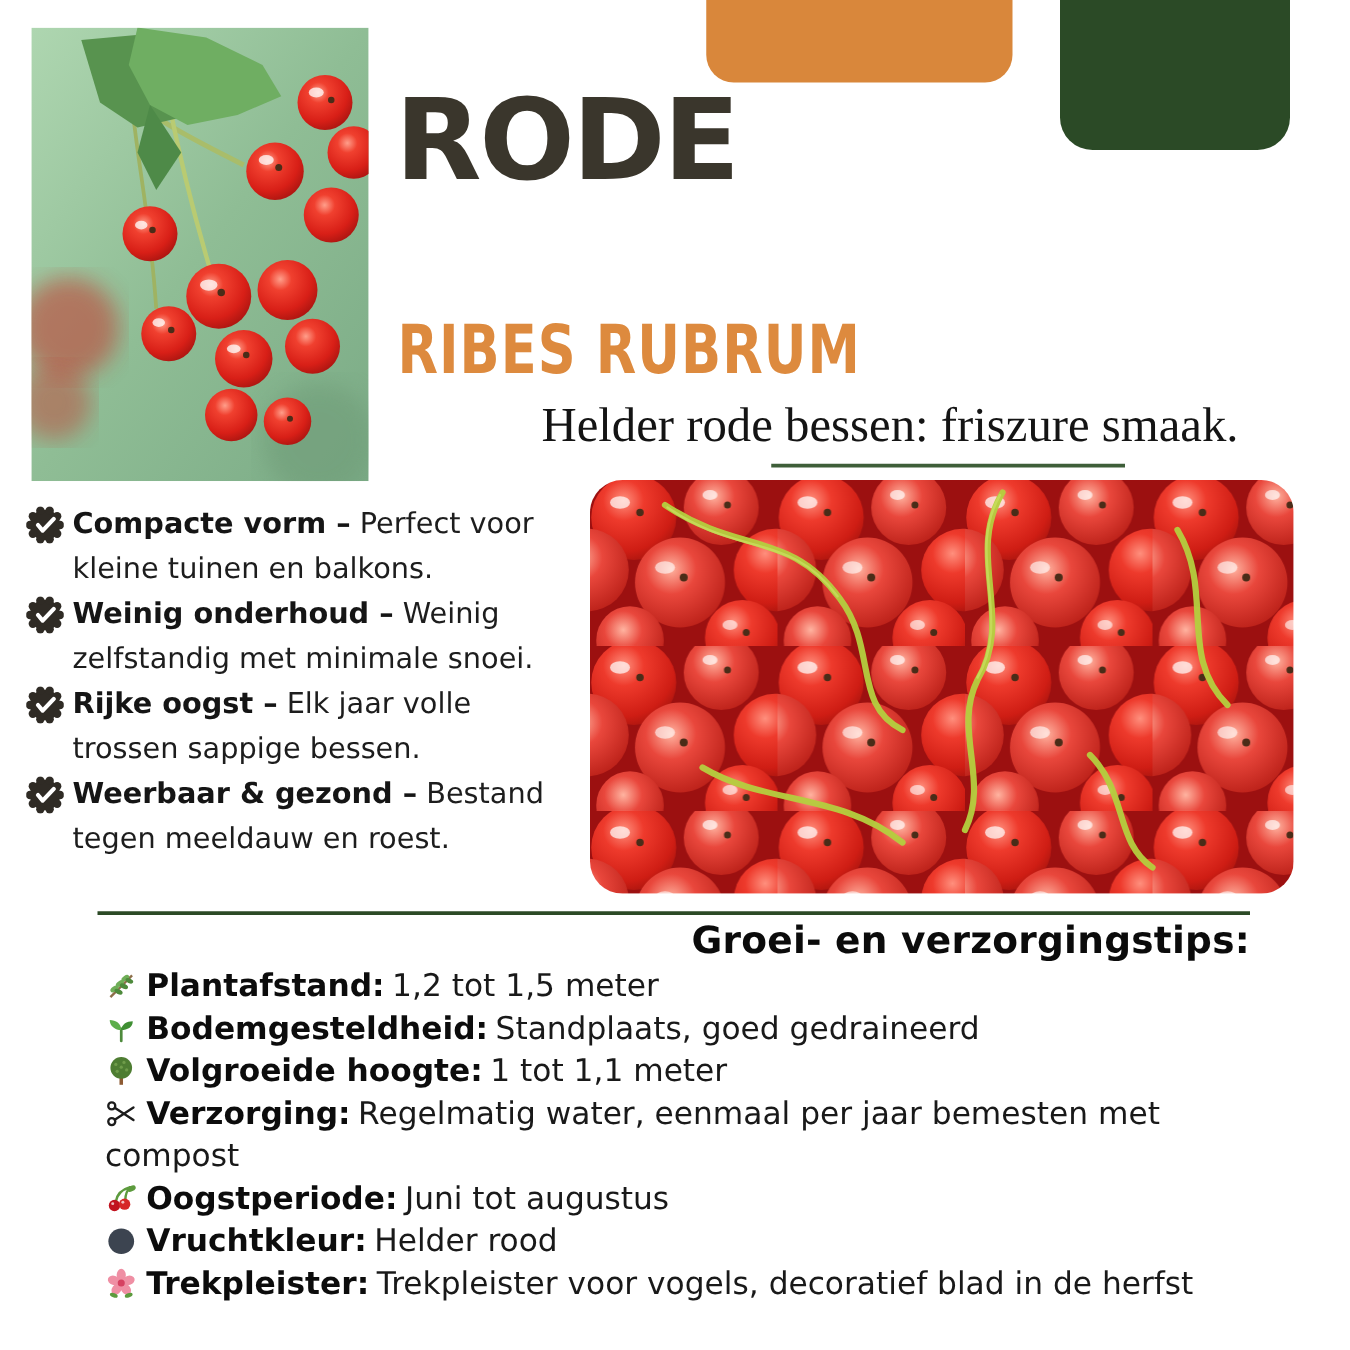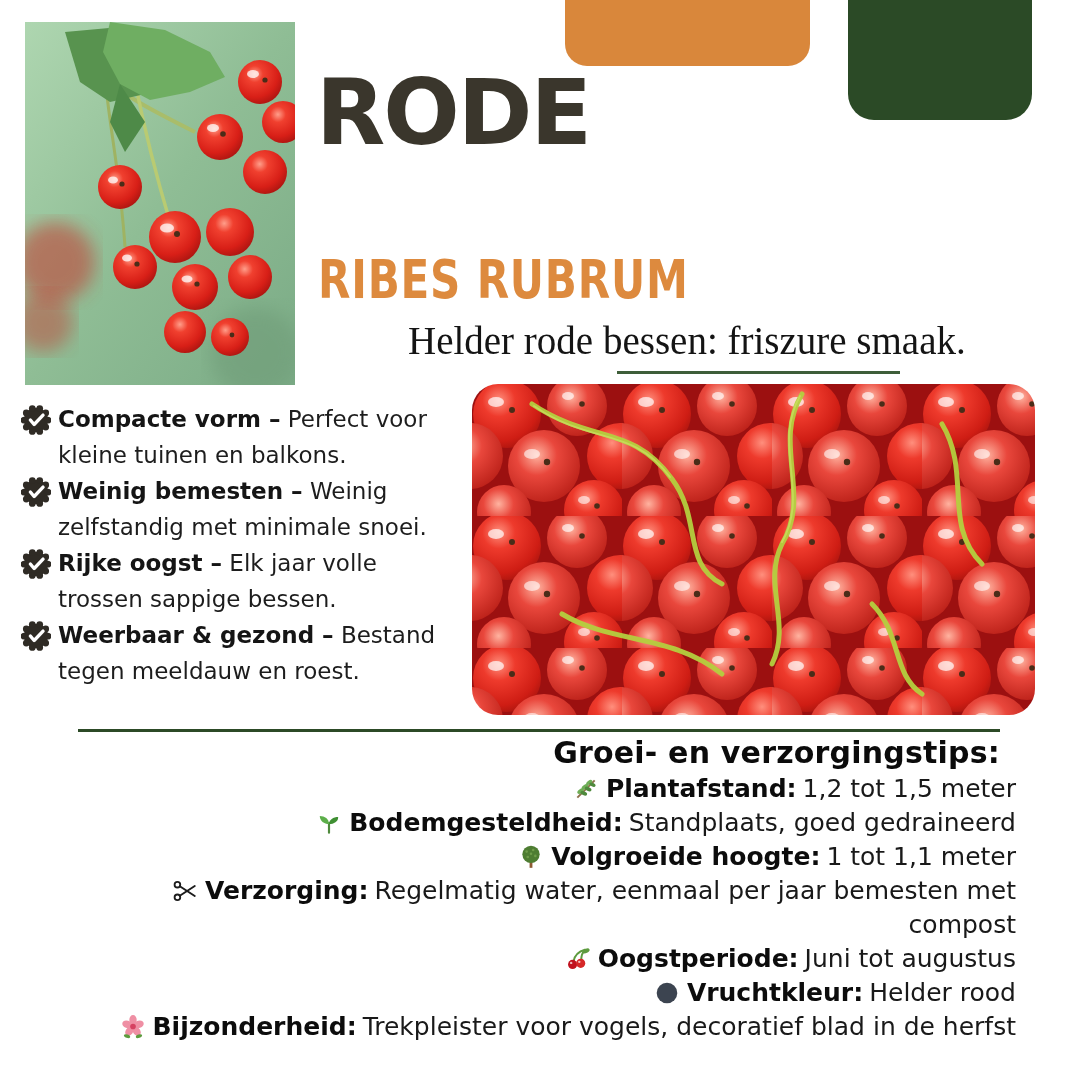--- a/index.html
+++ b/index.html
@@ -17,42 +17,42 @@
   .photo-left svg{display:block;}
 
   
   .title{position:absolute;left:316px;top:64px;color:#3a362c;font-weight:800;
     font-size:90px;line-height:97px;letter-spacing:-2px;}
   .title span{display:block;}
   .subtitle{position:absolute;left:318px;top:254px;color:#dd8a3e;font-weight:700;
     font-size:54px;line-height:52px;letter-spacing:1px;transform:scaleX(.78);transform-origin:left center;white-space:nowrap;}
 
   
-  .tagline{position:absolute;left:408px;top:318px;width:608px;
+  .tagline{position:absolute;left:408px;top:318px;width:608px;text-align:center;
     font-family:"Liberation Serif",serif;font-size:39px;color:#141414;white-space:nowrap;}
   .tagline-underline{position:absolute;left:617px;top:371px;width:283px;height:3px;background:#3e5e39;}
 
   
   .features{position:absolute;left:21px;top:401px;width:442px;font-size:23px;
     line-height:36px;color:#1d1d1d;}
   .feature{position:relative;padding-left:37px;}
   .feature .badge{position:absolute;left:0;top:4px;width:30px;height:30px;}
   .feature b{font-weight:700;color:#151515;}
 
   
   .photo-right{position:absolute;left:472px;top:384px;width:563px;height:331px;
     border-radius:26px;overflow:hidden;}
   .photo-right svg{display:block;}
 
   
   .divider{position:absolute;left:78px;top:729px;width:922px;height:3px;background:#2c4a26;}
   .tips-heading{position:absolute;left:78px;top:735px;width:922px;text-align:right;
     font-size:30px;font-weight:800;color:#0b0b0b;letter-spacing:.2px;}
   .tips{position:absolute;left:84px;top:772px;width:932px;font-size:25px;line-height:34px;color:#191919;}
-  .tip-row{display:block;text-align:right;}
+  .tip-row{display:block;}
   .tip-row svg{width:26px;height:26px;vertical-align:-5px;margin-right:7px;}
   .tip-row b{font-weight:700;color:#0c0c0c;margin-right:6px;}
 </style>
 </head>
 <body>
 
 <div class="page">
 
   <div class="shape-orange"></div>
   <div class="shape-green"></div>
@@ -158,21 +158,21 @@
             <circle cx="-3.96" cy="12.17" r="3.6"></circle>
             <circle cx="-10.36" cy="7.52" r="3.6"></circle>
             <circle cx="-12.8" cy="0" r="3.6"></circle>
             <circle cx="-10.36" cy="-7.52" r="3.6"></circle>
             <circle cx="-3.96" cy="-12.17" r="3.6"></circle>
             <circle cx="3.96" cy="-12.17" r="3.6"></circle>
             <circle cx="10.36" cy="-7.52" r="3.6"></circle>
           </g>
         <path d="M-6 0 L-2 4.8 L7.5 -5.2" stroke="#ffffff" stroke-width="3.6" fill="none" stroke-linecap="round" stroke-linejoin="round"></path>
       </svg>
-      <b>Weinig bemesten –</b>
+      <b>Weinig onderhoud –</b>
       <span>Weinig zelfstandig met minimale snoei.</span>
     </div>
     <div class="feature">
       <svg class="badge" viewBox="-16 -16 32 32">
         <g fill="#2f2b25">
             <circle r="13"></circle>
             <circle cx="12.8" cy="0" r="3.6"></circle>
             <circle cx="10.36" cy="7.52" r="3.6"></circle>
             <circle cx="3.96" cy="12.17" r="3.6"></circle>
             <circle cx="-3.96" cy="12.17" r="3.6"></circle>
@@ -326,17 +326,17 @@
         <g fill="#ef8fa4">
           <ellipse cx="12" cy="5.5" rx="3.4" ry="4.5"></ellipse>
           <ellipse cx="17.5" cy="9.5" rx="3.4" ry="4.5" transform="rotate(72 17.5 9.5)"></ellipse>
           <ellipse cx="15.4" cy="16" rx="3.4" ry="4.5" transform="rotate(144 15.4 16)"></ellipse>
           <ellipse cx="8.6" cy="16" rx="3.4" ry="4.5" transform="rotate(216 8.6 16)"></ellipse>
           <ellipse cx="6.5" cy="9.5" rx="3.4" ry="4.5" transform="rotate(288 6.5 9.5)"></ellipse>
         </g>
         <circle cx="12" cy="11.5" r="2.6" fill="#d64161"></circle>
         <ellipse cx="6.5" cy="20.5" rx="3" ry="1.6" transform="rotate(20 6.5 20.5)" fill="#5d9b3e"></ellipse>
         <ellipse cx="17.5" cy="20.5" rx="3" ry="1.6" transform="rotate(-20 17.5 20.5)" fill="#5d9b3e"></ellipse>
-      </svg><b>Bijzonderheid:</b><span>Trekpleister voor vogels, decoratief blad in de herfst</span>
+      </svg><b>Trekpleister:</b><span>Trekpleister voor vogels, decoratief blad in de herfst</span>
     </div>
   </div>
 
 </div>
 
 </body></html>

